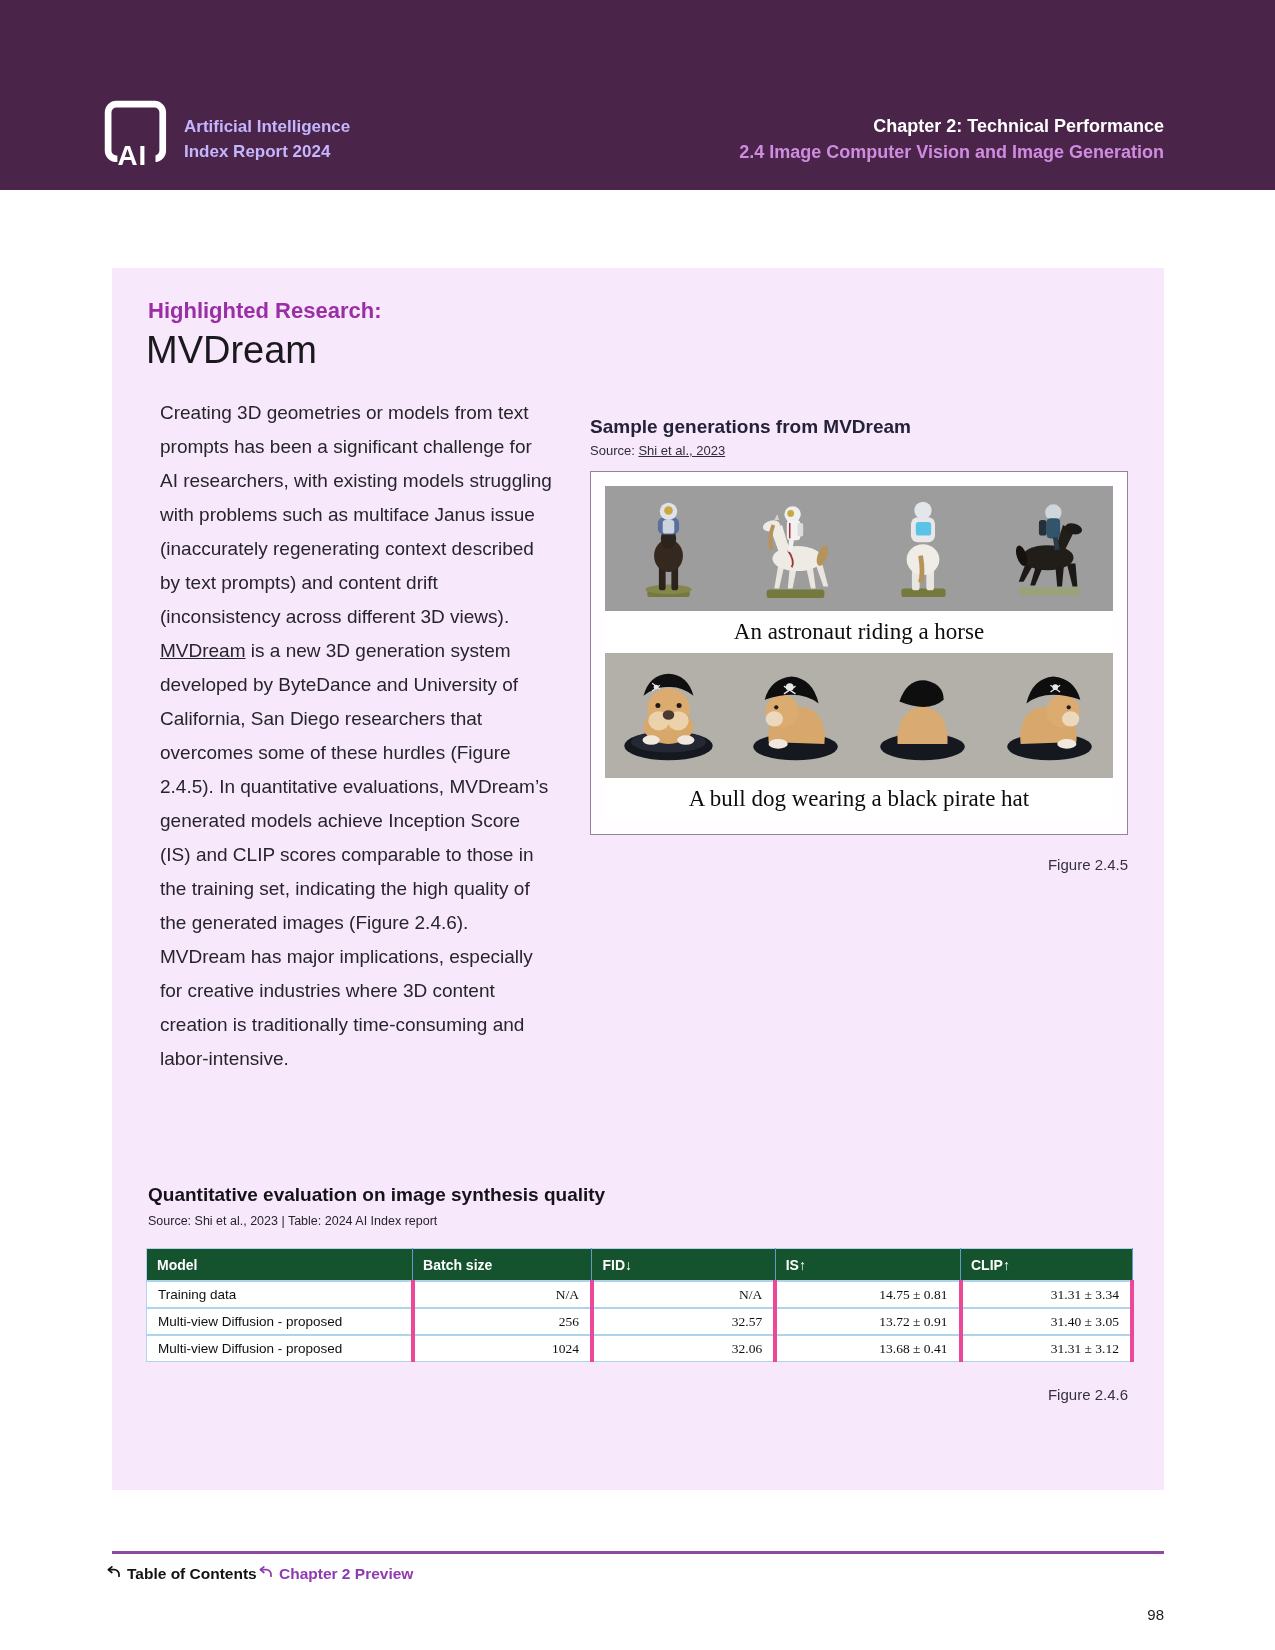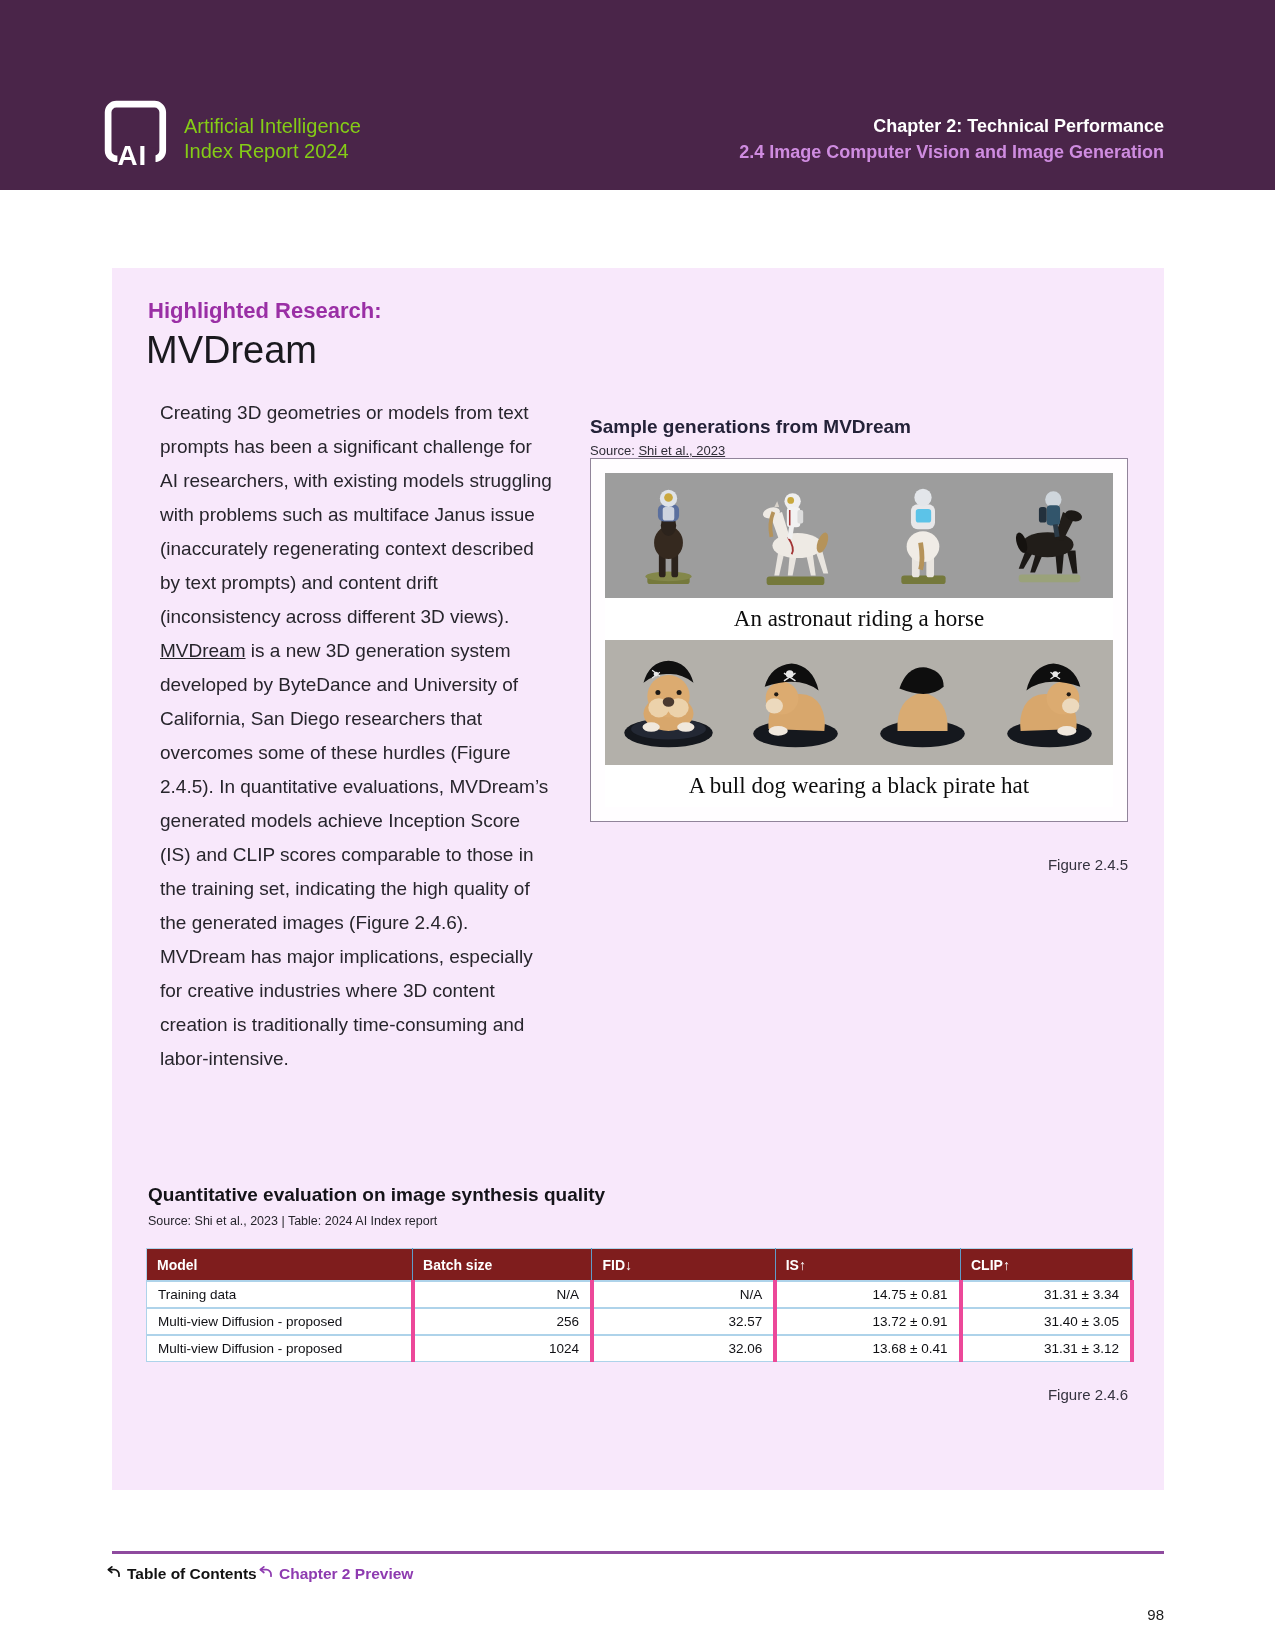--- a/index.html
+++ b/index.html
@@ -4,59 +4,59 @@
 <style>
   html,body { margin:0; padding:0; background:#ffffff; }
   .page {
     position:relative; width:1275px; height:1650px; background:#ffffff;
     font-family:"Liberation Sans", sans-serif; overflow:hidden;
   }
 
   
   .header { position:absolute; left:0; top:0; width:1275px; height:190px; background:#4a2549; }
   .logo { position:absolute; left:104px; top:100px; width:68px; height:68px; }
-  .brand { position:absolute; left:184px; top:114px; color:#84cc16; font-weight:normal;
-           font-size:20px; line-height:25px; }
+  .brand { position:absolute; left:184px; top:114px; color:#c4b5fd; font-weight:bold;
+           font-size:17px; line-height:25px; }
   .header-right { position:absolute; right:111px; top:113px; text-align:right;
                   font-weight:bold; font-size:18px; line-height:26px; }
   .header-right .chapter { color:#ffffff; }
   .header-right .section { color:#cf8ce0; }
 
   
   .card { position:absolute; left:112px; top:268px; width:1052px; height:1222px; background:#f8e8fb; }
   .eyebrow { position:absolute; left:36px; top:30px; font-size:22px; font-weight:bold; color:#9a2fa5; }
   .card-title { position:absolute; left:34px; top:61px; font-size:38px; color:#1a191e; }
   .body-text { position:absolute; left:48px; top:128px; width:392px; margin:0;
                font-size:19px; line-height:34px; color:#27252c; }
   .inline-link { color:inherit; text-decoration:underline; cursor:pointer; }
 
   
   .fig { position:absolute; left:478px; top:148px; width:538px; }
   .fig-title { font-size:19px; font-weight:bold; color:#242238; }
   .fig-source { font-size:13px; color:#2f2d37; margin-top:5px; }
   .fig-source a { color:inherit; text-decoration:underline; cursor:pointer; }
-  .frame { border:1px solid #91849a; background:#fffdff; padding:14px; }
+  .frame { margin-top:13px; border:1px solid #91849a; background:#fffdff; padding:14px; }
   .strip { height:125px; display:flex; }
   .strip-astronauts { background:#9d9d9d; }
   .strip-dogs { background:#b3b0aa; }
   .strip svg { width:25%; height:100%; display:block; }
   .caption { height:42px; background:#ffffff; font-family:"Liberation Serif", serif;
              font-size:23px; color:#0d0d0d; display:flex; align-items:center; justify-content:center; }
   .fig-label-1 { position:absolute; right:36px; top:588px; font-size:15px; color:#34323e; }
 
   
   .table-title { position:absolute; left:36px; top:916px; font-size:19px; font-weight:bold; color:#141318; }
   .table-source { position:absolute; left:36px; top:946px; font-size:12.5px; color:#26252c; }
   .eval-table { position:absolute; left:34px; top:980px; width:988px;
                 border-collapse:collapse; border:1px solid #aed3ea; }
-  .eval-table th { background:#7f1d1d; color:#ffffff; font-size:14px; font-weight:bold;
+  .eval-table th { background:#14532d; color:#ffffff; font-size:14px; font-weight:bold;
                    text-align:left; height:31px; padding:0 10px; border-right:1px solid #5f9cc7; }
   .eval-table td { background:#ffffff; font-size:13.5px; color:#101014; height:25px;
                    padding:0 11px; border-top:2px solid #aed3ea; border-right:4px solid #ec4899; }
-  .eval-table td.num { text-align:right; }
+  .eval-table td.num { text-align:right;font-family:Liberation Serif, serif; }
   .fig-label-2 { position:absolute; right:36px; top:1118px; font-size:15px; color:#34323e;margin-left:47px; }
 
   
   .rule { position:absolute; left:112px; top:1551px; width:1052px; height:3px; background:#8e4a9e; }
   .footer-link { position:absolute; top:1565px; font-size:15.5px; font-weight:bold;
                  display:flex; gap:6px; cursor:pointer; }
   .toc { left:106px; color:#121212; }
   .preview { left:258px; color:#8e3bb0; }
   .pagenum { position:absolute; right:111px; top:1567px; font-size:15px; color:#1c1c1c;margin-top:39px; }
   .uicon { flex:0 0 auto; }

